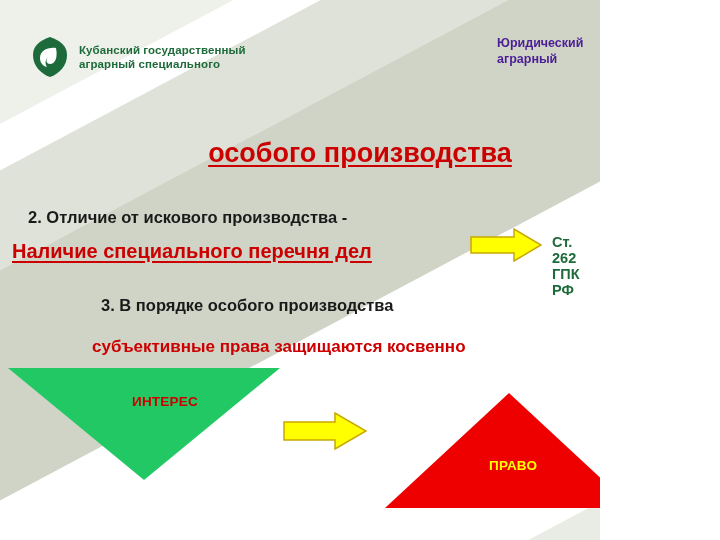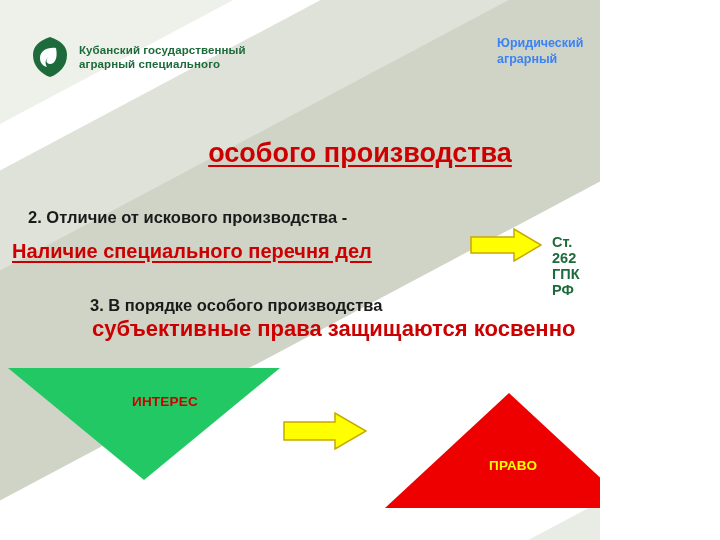--- a/index.html
+++ b/index.html
@@ -98,21 +98,21 @@
     color: #1d6b3a;
     line-height: 1.25;
     letter-spacing: 0.1px;
   }
   .faculty-text {
     position: absolute;
     left: 497px;
     top: 36px;
     font-size: 12.5px;
     font-weight: bold;
-    color: #3b82f6;
+    color: #4c1d95;
     line-height: 1.25;
   }
 
   
   .title {
     position: absolute;
     left: 0;
     top: 100px;
     width: 720px;
     text-align: center;
@@ -138,31 +138,31 @@
     left: 12px;
     top: 240px;
     font-size: 20px;
     font-weight: bold;
     color: #cc0000;
     text-decoration: underline;
     text-underline-offset: 3px;
   }
   .line3 {
     position: absolute;
-    left: 90px;
+    left: 101px;
     top: 296px;
     font-size: 16.5px;
     font-weight: bold;
     color: #1a1a1a;
   }
   .line3b {
     position: absolute;
     left: 92px;
-    top: 316px;
-    font-size: 22px;
+    top: 337px;
+    font-size: 17px;
     font-weight: bold;
     color: #cc0000;
   }
   .ref-text {
     position: absolute;
     left: 552px;
     top: 234px;
     font-size: 14.5px;
     font-weight: bold;
     color: #1d6b3a;

